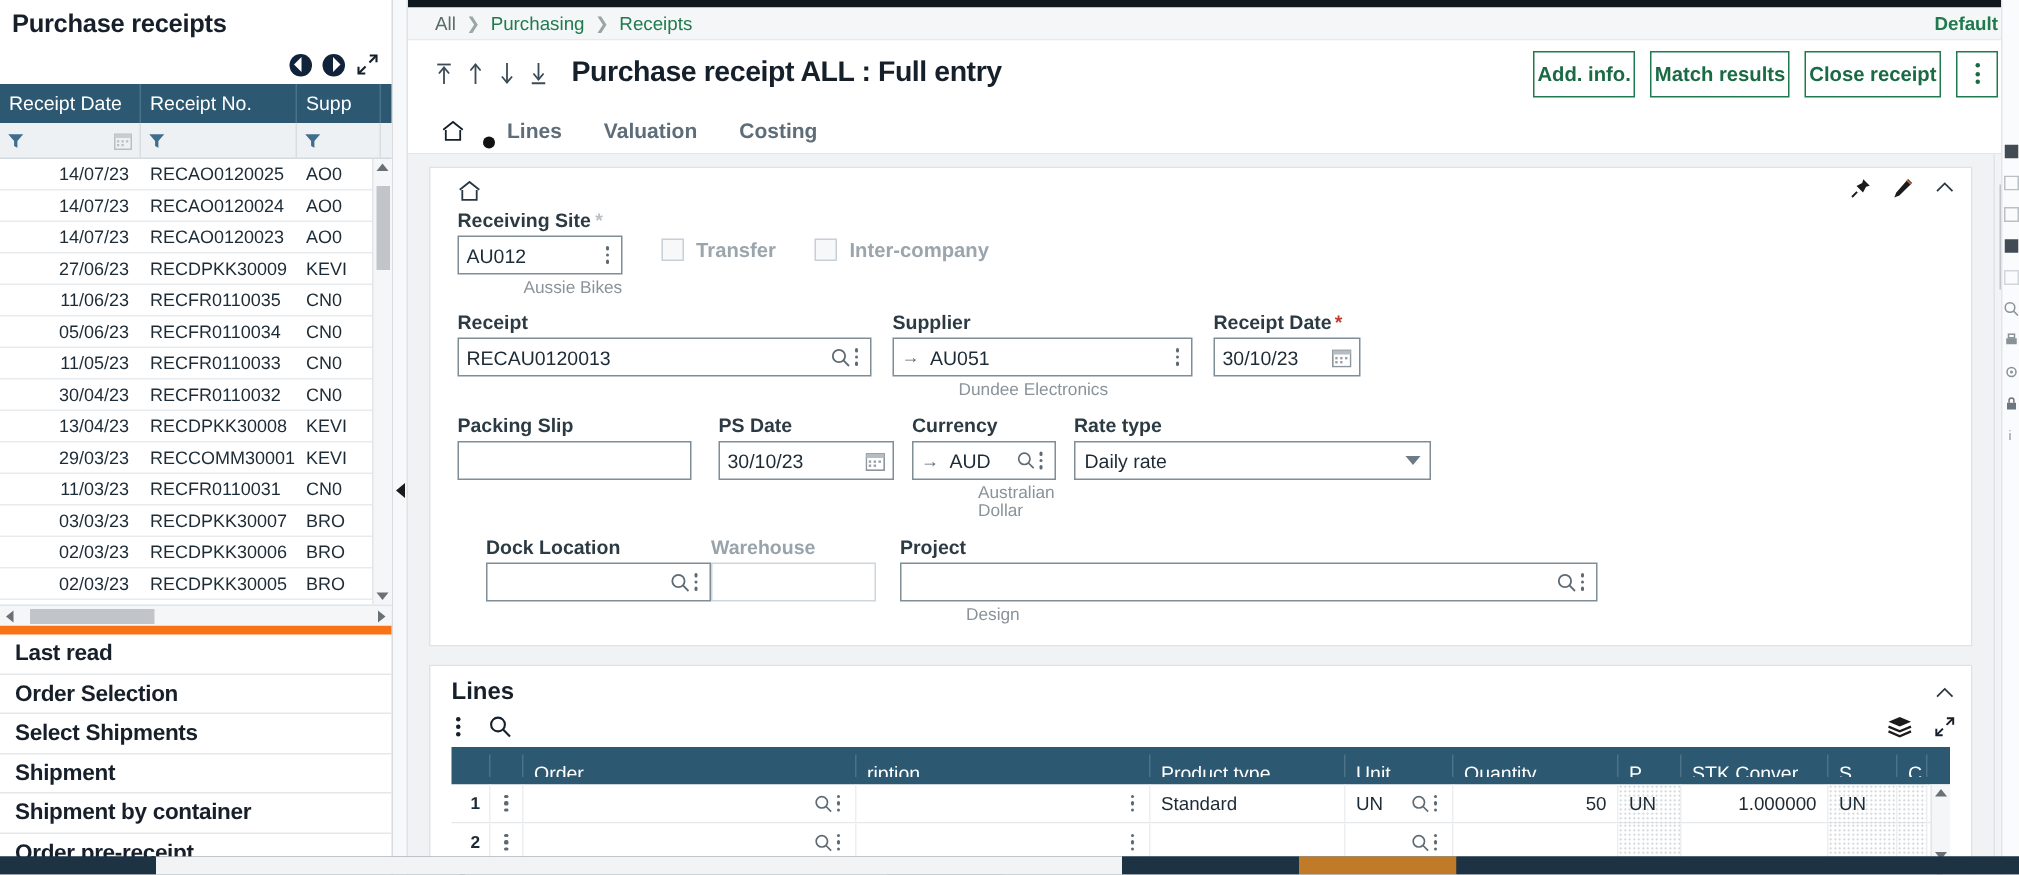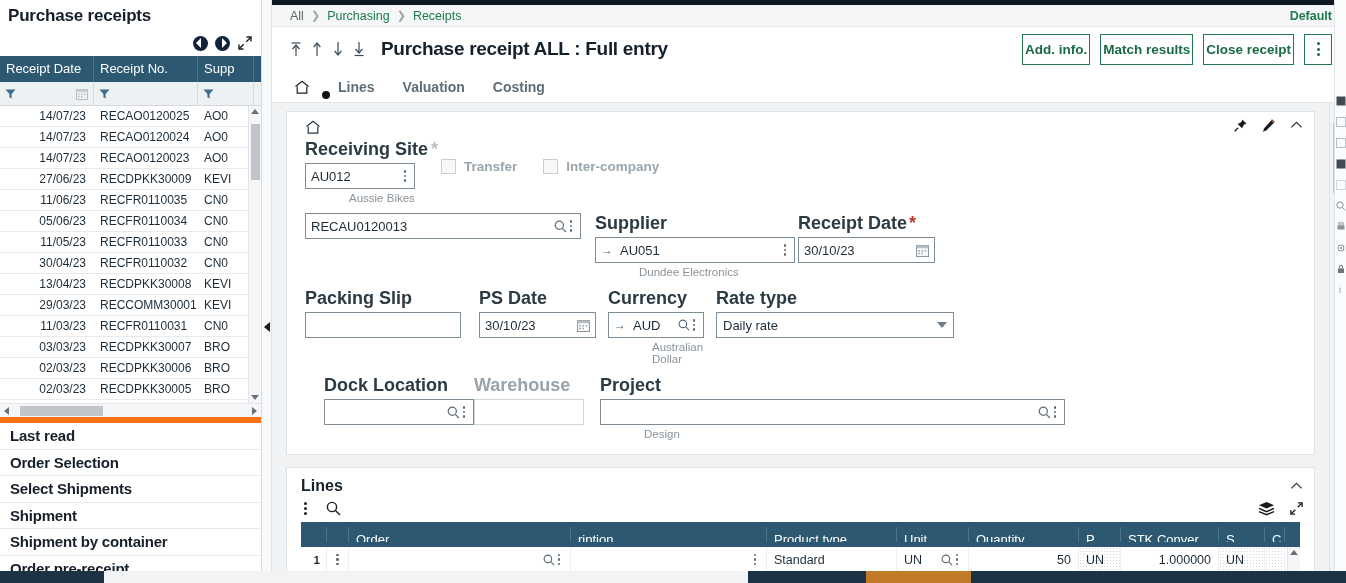--- a/index.html
+++ b/index.html
@@ -155,21 +155,21 @@
   .card {
     background: #fff; border: 1px solid #dfe3e6; margin: 8px 14px 0 14px;
     position: relative;
   }
   .card-tools { position: absolute; right: 10px; top: 6px; display: flex; gap: 13px; align-items: center; }
   .tool-ico { width: 15px; height: 15px; cursor: pointer; }
 
   .home-ico-row { padding: 8px 0 2px 18px; }
 
   .form-body { padding: 2px 18px 14px 18px; }
-  .fld-label { font-size: 18px; font-weight: bold; color: #2c3a43; margin-bottom: 3px; white-space: nowrap; }
+  .fld-label { font-size: 13px; font-weight: bold; color: #2c3a43; margin-bottom: 3px; white-space: nowrap; }
   .fld-label.muted { color: #98a3ab; font-weight: bold; }
   .req { color: #c0392b; margin-left: 2px; }
   .opt { color: #b9c1c7; margin-left: 3px; }
   .sub-note { font-size: 11.5px; color: #8a939a; margin-top: 3px; margin-left: 44px; }
 
   .inputbox {
     border: 1px solid #7f8d97; height: 26px; background: #fff;
     display: flex; align-items: center; padding: 0 5px; font-size: 13px; color: #1d2b36;
   }
   .inputbox.disabled { border-color: #cfd6db; background: #fff; color: #9aa4ab; }
@@ -520,20 +520,21 @@
                 <span class="chk-lbl">Transfer</span>
               </div>
               <div class="chk-wrap" style="margin-top:20px">
                 <span class="chk"></span>
                 <span class="chk-lbl">Inter-company</span>
               </div>
             </div>
 
             <div class="grid-form" style="margin-top:9px">
               <div style="width:276px">
+                <div class="fld-label">Receipt</div>
                 <div class="inputbox">
                   <span class="val">RECAU0120013</span>
                   <span class="ib-ico">
                     <svg width="13" height="13" viewBox="0 0 13 13">
                         <circle cx="5.3" cy="5.3" r="4.1" fill="none" stroke="#5d6a73" stroke-width="1.2"></circle>
                         <line x1="8.3" y1="8.3" x2="12" y2="12" stroke="#5d6a73" stroke-width="1.2"></line>
                       </svg>
                   </span>
                   <span class="mini-kebab">
                       <i></i>
@@ -550,21 +551,21 @@
                   <span class="val">AU051</span>
                   <span class="mini-kebab">
                       <i></i>
                       <i></i>
                       <i></i>
                     </span>
                 </div>
                 <div class="sub-note">Dundee Electronics</div>
               </div>
 
-              <div style="width:137px; margin-left:3px">
+              <div style="width:98px; margin-left:14px">
                 <div class="fld-label">
                   <span>Receipt Date</span><span class="req">*</span>
                 </div>
                 <div class="inputbox">
                   <span class="val">30/10/23</span>
                   <span class="ib-ico">
                     <svg width="13" height="13" viewBox="0 0 12 12">
                       <rect x="0.5" y="1.5" width="11" height="10" fill="none" stroke="#8d969d"></rect>
                       <rect x="0.5" y="1.5" width="11" height="2.5" fill="#b5bcc2"></rect>
                       <g fill="#9aa2a8">

